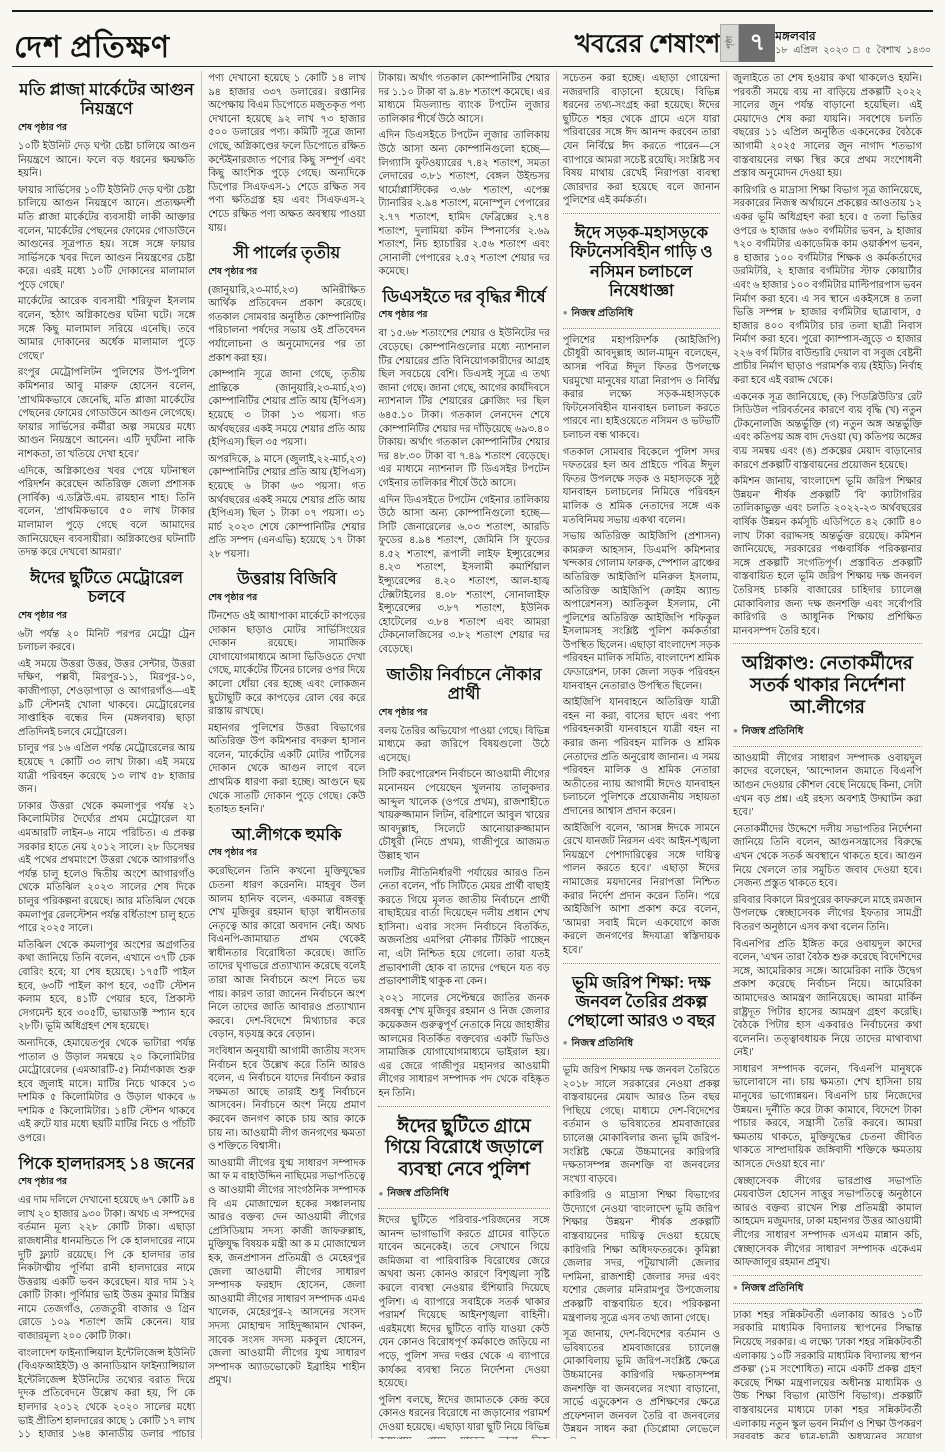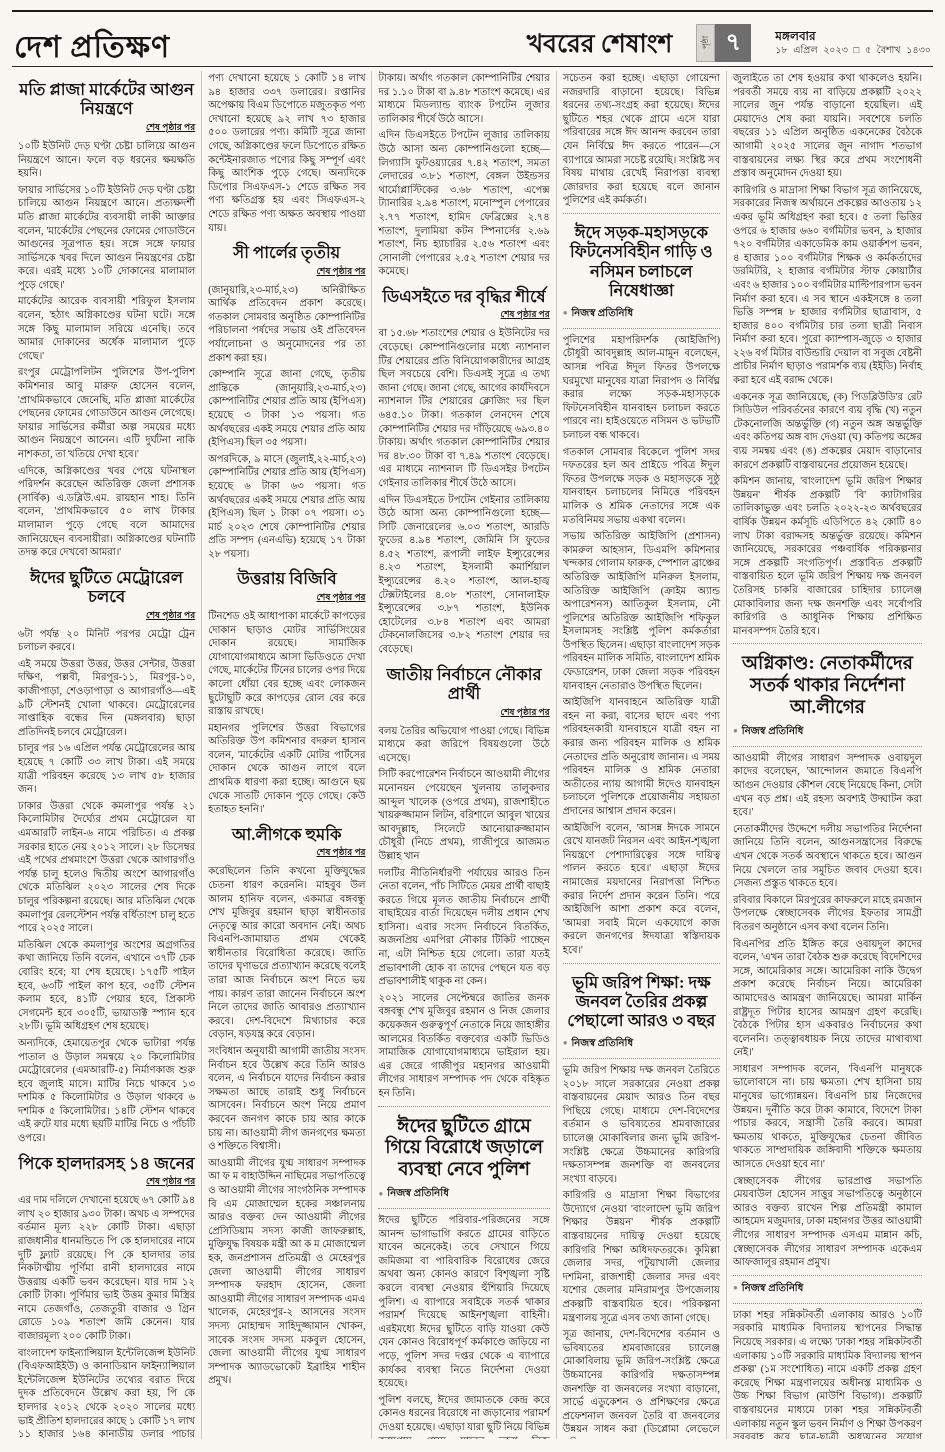--- a/index.html
+++ b/index.html
@@ -9,41 +9,41 @@
     font-family:"Liberation Serif","DejaVu Serif",serif;
     color:#161514;
     -webkit-font-smoothing:antialiased;
   }
   .page{position:relative;width:945px;height:1452px;background:#f8f7f2;overflow:hidden;box-sizing:border-box;}
   .topline{border-top:2px solid #1c1c1c;margin:10px 12px 0 12px;}
   
   .hdr{display:flex;align-items:flex-end;justify-content:space-between;padding:6px 14px 4px 14px;height:54px;box-sizing:border-box;}
   .masthead{display:flex;flex-direction:column;justify-content:flex-end;}
   .masthead .name{font-size:30px;font-weight:bold;letter-spacing:1px;line-height:1;}
-  .hdr-right{display:flex;align-items:center;gap:24px;}
+  .hdr-right{display:flex;align-items:center;gap:0;}
   .section-title{font-size:25px;font-weight:bold;line-height:1;white-space:nowrap;}
   .pagebox{display:flex;align-items:stretch;height:38px;}
   .pagebox .pword{writing-mode:vertical-rl;transform:rotate(180deg);font-size:8px;background:#d8d7d2;color:#444;
     display:flex;align-items:center;justify-content:center;padding:1px 2px;border:1px solid #aaa;}
   .pagebox .pnum{width:36px;background:#6e6e6e;color:#fff;font-size:24px;font-weight:bold;
     display:flex;align-items:center;justify-content:center;}
   .dateblock{display:flex;flex-direction:column;justify-content:center;line-height:1.25;font-family:Liberation Mono, monospace;}
   .dateblock .day{font-size:12px;font-weight:bold;}
   .dateblock .date{font-size:9.5px;color:#333;}
   .hdr-rule{border-top:1.6px solid #2a2a2a;margin:0 12px;}
   
   .cols{display:flex;padding:4px 17px 0 12px;height:1372px;box-sizing:border-box;}
   .col{overflow:hidden;padding:0 6px;border-right:1px solid #c8c6bf;box-sizing:border-box;}
   .col:last-child{border-right:none;}
   .c1{width:192px;} .c2{width:172px;} .c3{width:186px;} .c4{width:172px;} .c5{width:203px;}
   
   .story{margin-bottom:4px;}
   .head{font-weight:bold;text-align:center;font-size:16.5px;line-height:1.18;margin:9px 0 1px 0;}
   .head.big{font-size:18.5px;}
-  .continued{text-align:right;font-weight:bold;font-size:9px;margin:0 0 4px 0;text-decoration:underline;}
+  .continued{text-align:left;font-weight:bold;font-size:9px;margin:0 0 4px 0;}
   .byline{font-size:10px;font-weight:bold;margin:4px 0 3px 0;display:flex;align-items:center;gap:4px;}
   .byline .bullet{color:#8a8a8a;font-size:8px;line-height:1;}
   .rule-dotted{border-top:1px dotted #8c8a84;margin:6px 0 4px 0;}
   .body .para{font-size:10px;line-height:1.36;text-align:justify;margin:0 0 3px 0;}
 </style>
 </head>
 <body>
 
 <div class="page">
   <div class="topline"></div>

